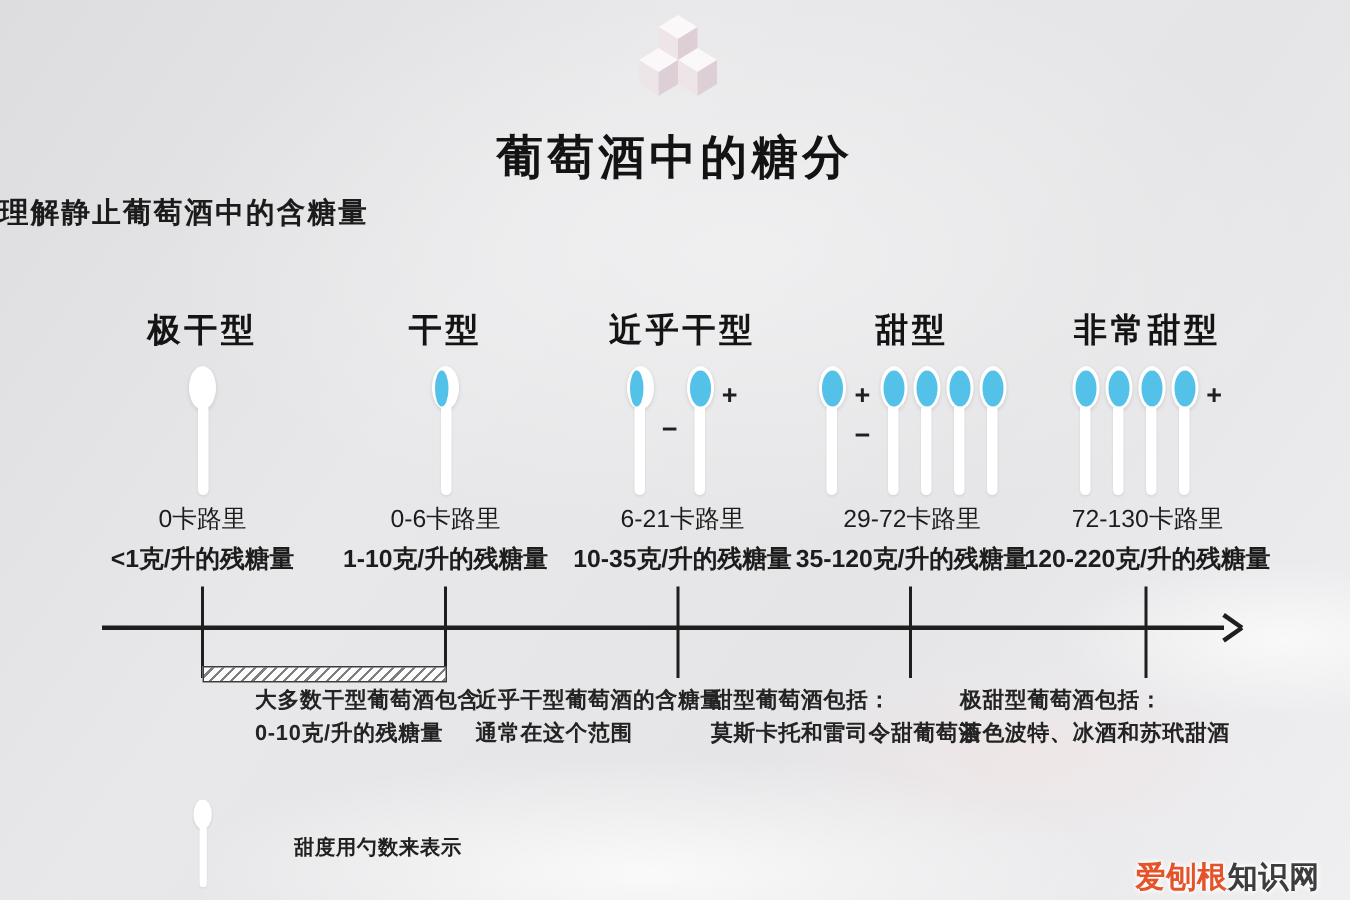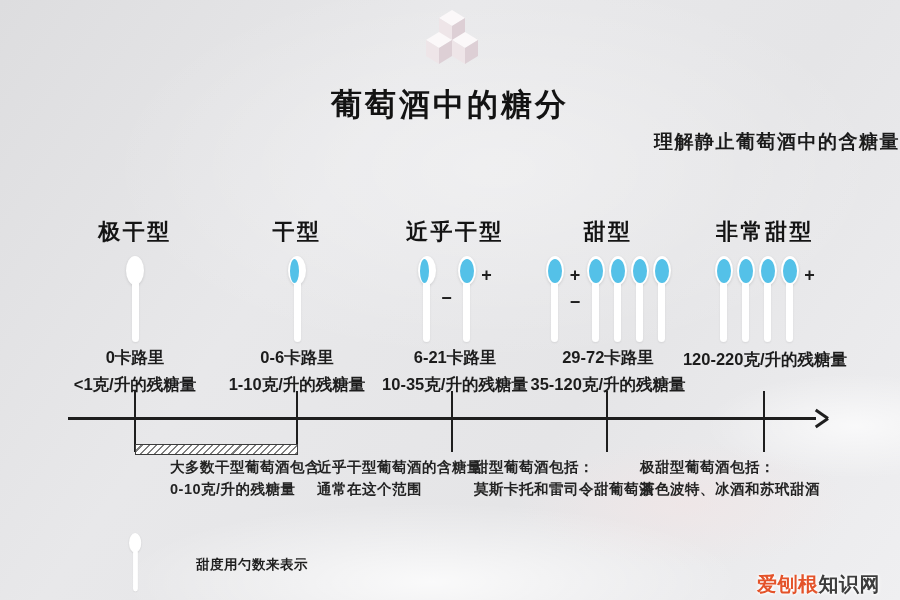--- a/index.html
+++ b/index.html
@@ -10,27 +10,27 @@
       radial-gradient(ellipse 430px 110px at 48% 97%, rgba(255,255,255,.8), rgba(255,255,255,0) 72%),
       radial-gradient(ellipse 240px 90px at 76% 84%, rgba(243,228,228,.55), rgba(243,228,228,0) 70%),
       radial-gradient(ellipse 200px 70px at 95% 71%, rgba(255,255,255,.7), rgba(255,255,255,0) 75%),
       radial-gradient(ellipse 520px 260px at 55% 28%, rgba(255,255,255,.35), rgba(255,255,255,0) 75%),
       linear-gradient(125deg,#dddddf 0%,#e8e8ea 35%,#e5e5e7 65%,#efeff1 100%);
   }
   
   .cubes{position:absolute;left:412px;top:8px;}
   .title{position:absolute;left:0;right:0;top:84px;text-align:center;
          font-size:31px;font-weight:bold;letter-spacing:3px;color:#131313;}
-  .subtitle{position:absolute;left:0;right:0;top:129px;text-align:right;
+  .subtitle{position:absolute;left:0;right:0;top:129px;text-align:left;
          font-size:19px;font-weight:bold;letter-spacing:1.5px;color:#1b1b1b;}
   
-  .col{position:absolute;top:204px;width:210px;display:flex;flex-direction:column;align-items:center;margin-top:12px;}
+  .col{position:absolute;top:204px;width:210px;display:flex;flex-direction:column;align-items:center;}
   .cat-label{font-size:22px;font-weight:bold;letter-spacing:2.5px;height:32px;line-height:32px;color:#141414;white-space:nowrap;}
   .spoon-row{height:88px;margin-top:8px;display:flex;align-items:flex-start;}
-  .cal{margin-top:3px;font-size:16.5px;font-weight:bold;color:#1c1c1c;white-space:nowrap;}
+  .cal{margin-top:3px;font-size:16.5px;font-weight:normal;color:#1c1c1c;white-space:nowrap;}
   .sugar{margin-top:5px;font-size:16.5px;font-weight:bold;color:#1c1c1c;white-space:nowrap;}
   
   .spoon{position:relative;width:18px;height:86px;flex:none;}
   .spoon::before{content:"";position:absolute;left:0;top:0;width:18px;height:29px;
       background:#fff;border-radius:50%;box-shadow:0 1px 3px rgba(0,0,0,.12);}
   .spoon::after{content:"";position:absolute;left:5.5px;top:25px;width:7px;height:61px;
       background:#fff;border-radius:4px;box-shadow:0 1px 2px rgba(0,0,0,.08);}
   .spoon .fill{position:absolute;z-index:1;background:var(--blue,#54c1e8);border-radius:50%;}
   .spoon.full .fill{left:2px;top:2.5px;width:14px;height:24px;}
   .spoon.half .fill{left:2px;top:2.5px;width:9px;height:24px;}
@@ -160,20 +160,21 @@
           <span class="fill"></span>
         </span>
         <span class="spoon full">
           <span class="fill"></span>
         </span>
         <span class="spoon full">
           <span class="fill"></span>
         </span>
         <span class="sign plus">+</span>
       </div>
+    <div class="cal">72-130卡路里</div>
     <div class="sugar">120-220克/升的残糖量</div>
   </div>
 
   <div class="axis-line"></div>
   <span class="arrow-a"></span>
   <span class="arrow-b"></span>
   <div class="tick" style="left:134px;"></div>
   <div class="tick" style="left:296px;"></div>
   <div class="tick" style="left:451px;"></div>
   <div class="tick" style="left:606px;"></div>

